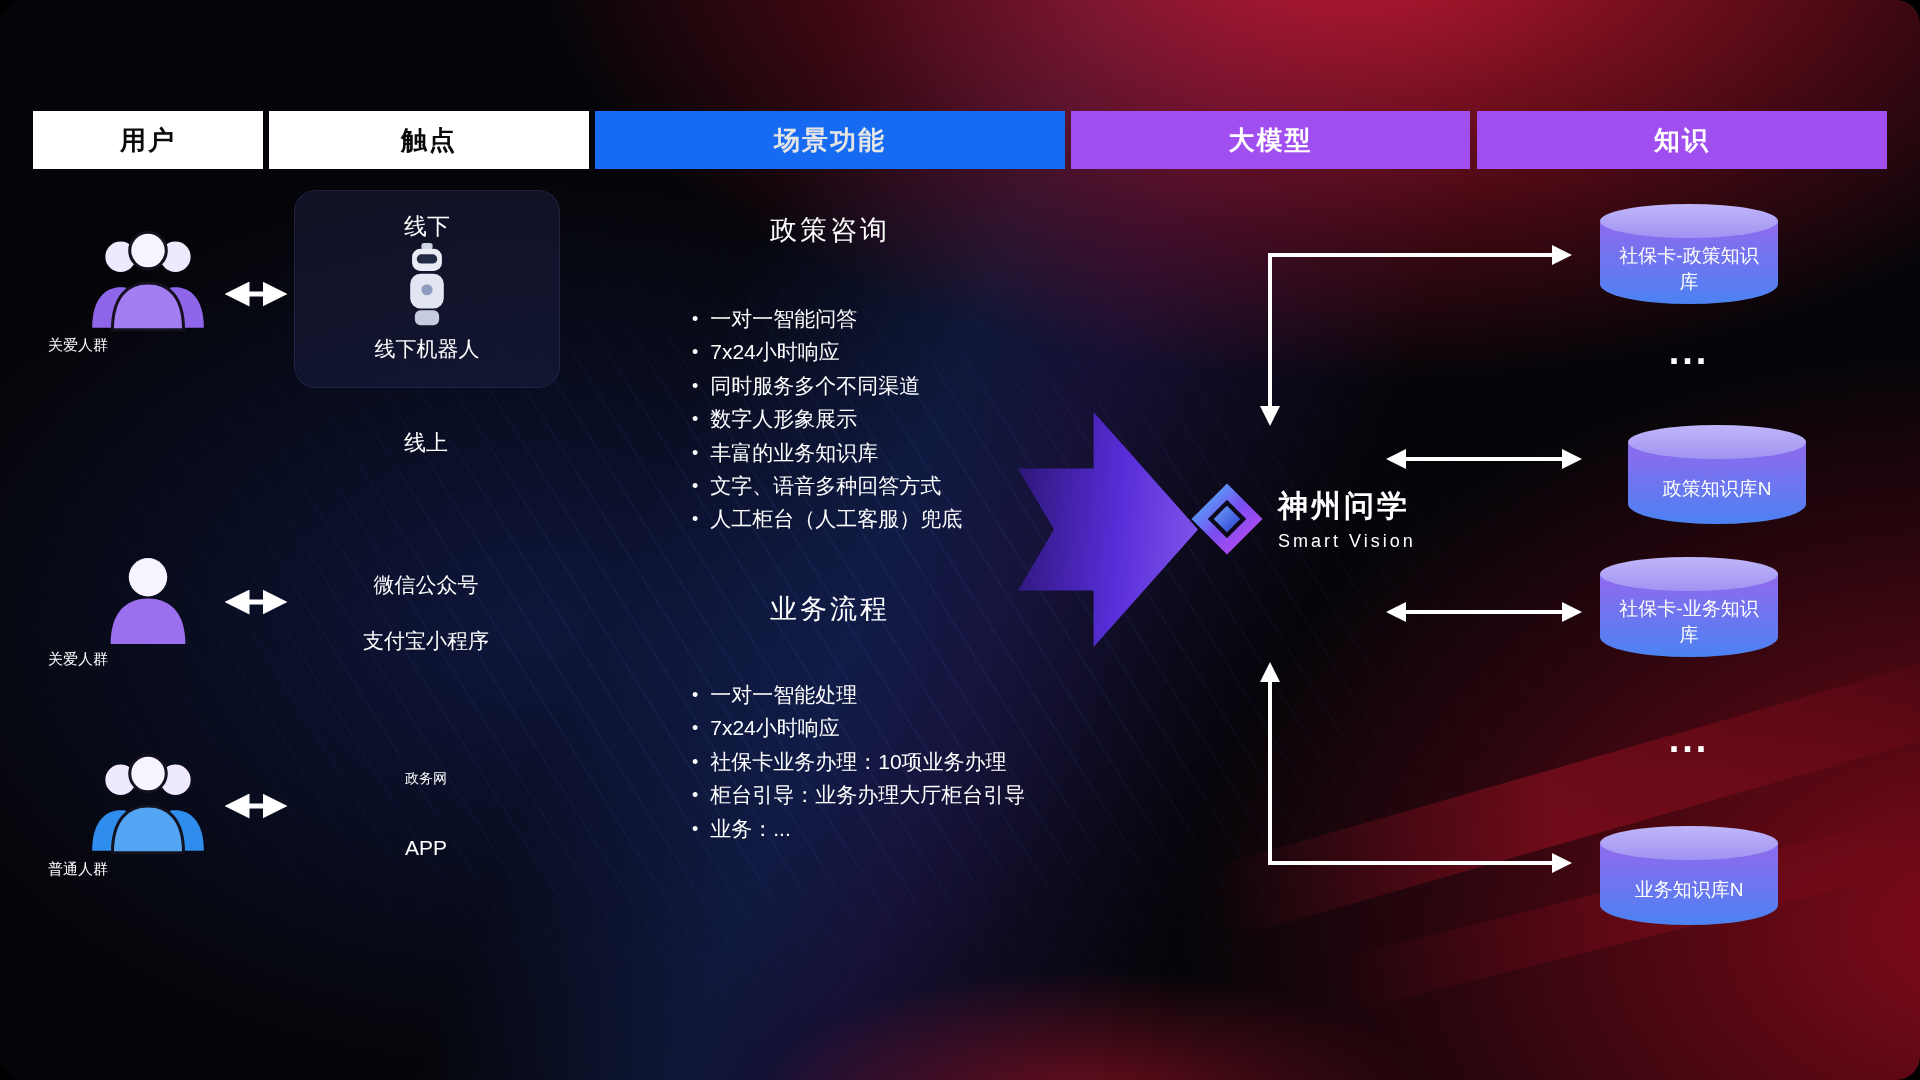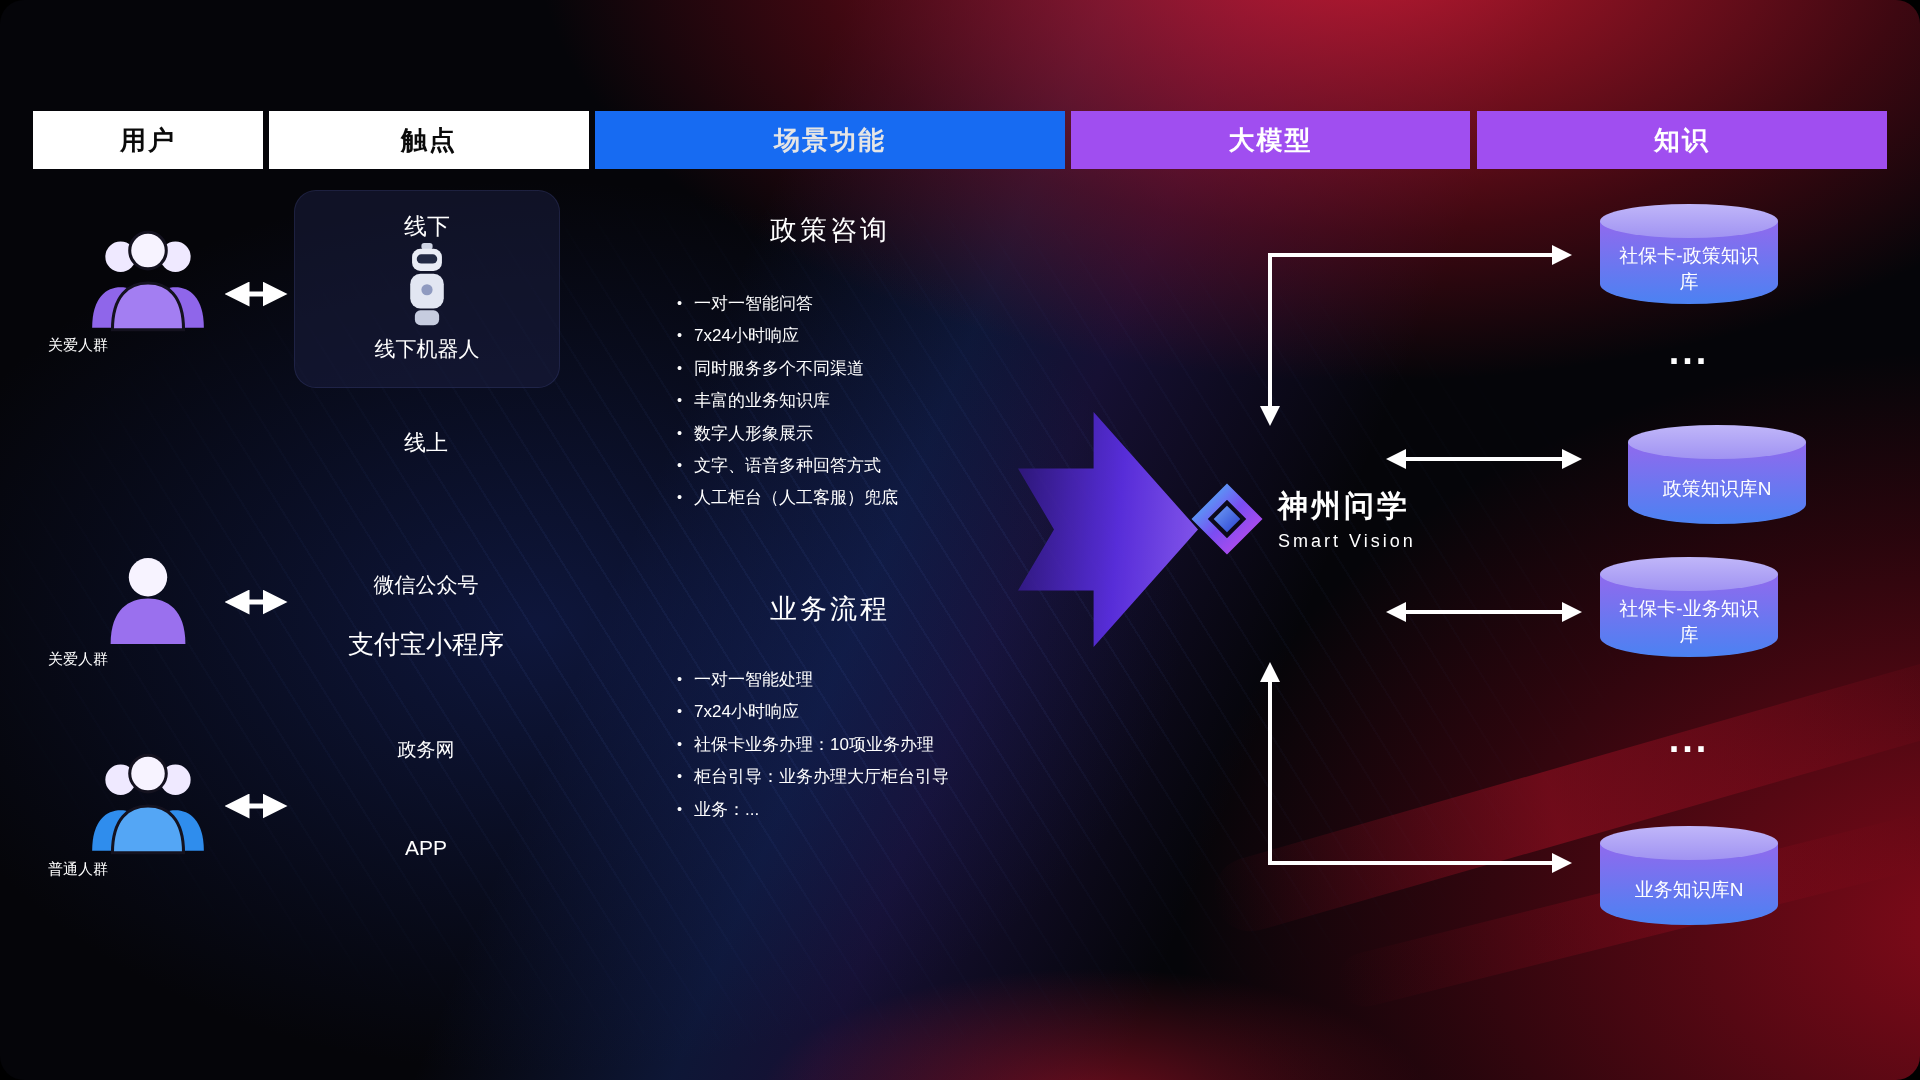--- a/index.html
+++ b/index.html
@@ -45,29 +45,29 @@
 
   
   .tcard{position:absolute;left:294px;top:190px;width:264px;height:196px;border-radius:22px;
          background:rgba(26,29,62,0.55);border:1px solid rgba(130,140,255,0.12);}
   .tcard-title{position:absolute;left:0;top:20px;width:100%;text-align:center;font-size:23px;}
   .tcard-robot{position:absolute;left:104px;top:52px;width:56px;height:86px;}
   .tcard-cap{position:absolute;left:0;top:144px;width:100%;text-align:center;font-size:21px;}
   .tp{position:absolute;left:294px;width:264px;text-align:center;font-size:22px;}
   .tp.online{top:428px;}
   .tp.ch1{top:571px;font-size:21px;}
-  .tp.ch2{top:627px;font-size:26px;}
-  .tp.ch3{top:737px;font-size:19px;}
+  .tp.ch2{top:627px;font-size:21px;}
+  .tp.ch3{top:770px;font-size:14px;}
   .tp.ch4{top:836px;font-size:21px;}
 
   
   .sec-title{position:absolute;left:620px;width:420px;text-align:center;font-size:27px;letter-spacing:3px;}
   .sec-title.s1{top:212px;}
   .sec-title.s2{top:591px;}
-  .flist{position:absolute;left:677px;margin:0;padding:0;list-style:none;font-size:17px;line-height:32.4px;}
+  .flist{position:absolute;left:677px;margin:15px;padding:0;list-style:none;font-size:21px;line-height:32.4px;}
   .flist.f1{top:288px;}
   .flist.f2{top:664px;}
   .flist li::before{content:"•";margin-right:12px;font-size:0.85em;position:relative;top:-1px;}
 
   
   .flow-arrow{position:absolute;left:1018px;top:412px;width:180px;height:235px;opacity:.96;
       background:linear-gradient(95deg,#2e1878 0%,#5b2fe0 55%,#8b5cf5 100%);
       clip-path:polygon(0 24%,42% 24%,42% 0,100% 50%,42% 100%,42% 76%,0 76%,20% 50%);
       filter:drop-shadow(0 0 30px rgba(110,60,240,.5));}
 
@@ -153,22 +153,22 @@
   <div class="tp ch1">微信公众号</div>
   <div class="tp ch2">支付宝小程序</div>
   <div class="tp ch3">政务网</div>
   <div class="tp ch4">APP</div>
 
   <div class="sec-title s1">政策咨询</div>
   <ul class="flist f1">
     <li>一对一智能问答</li>
     <li>7x24小时响应</li>
     <li>同时服务多个不同渠道</li>
+    <li>数字人形象展示</li>
     <li>丰富的业务知识库</li>
-    <li>数字人形象展示</li>
     <li>文字、语音多种回答方式</li>
     <li>人工柜台（人工客服）兜底</li>
   </ul>
   <div class="sec-title s2">业务流程</div>
   <ul class="flist f2">
     <li>一对一智能处理</li>
     <li>7x24小时响应</li>
     <li>社保卡业务办理：10项业务办理</li>
     <li>柜台引导：业务办理大厅柜台引导</li>
     <li>业务：...</li>

